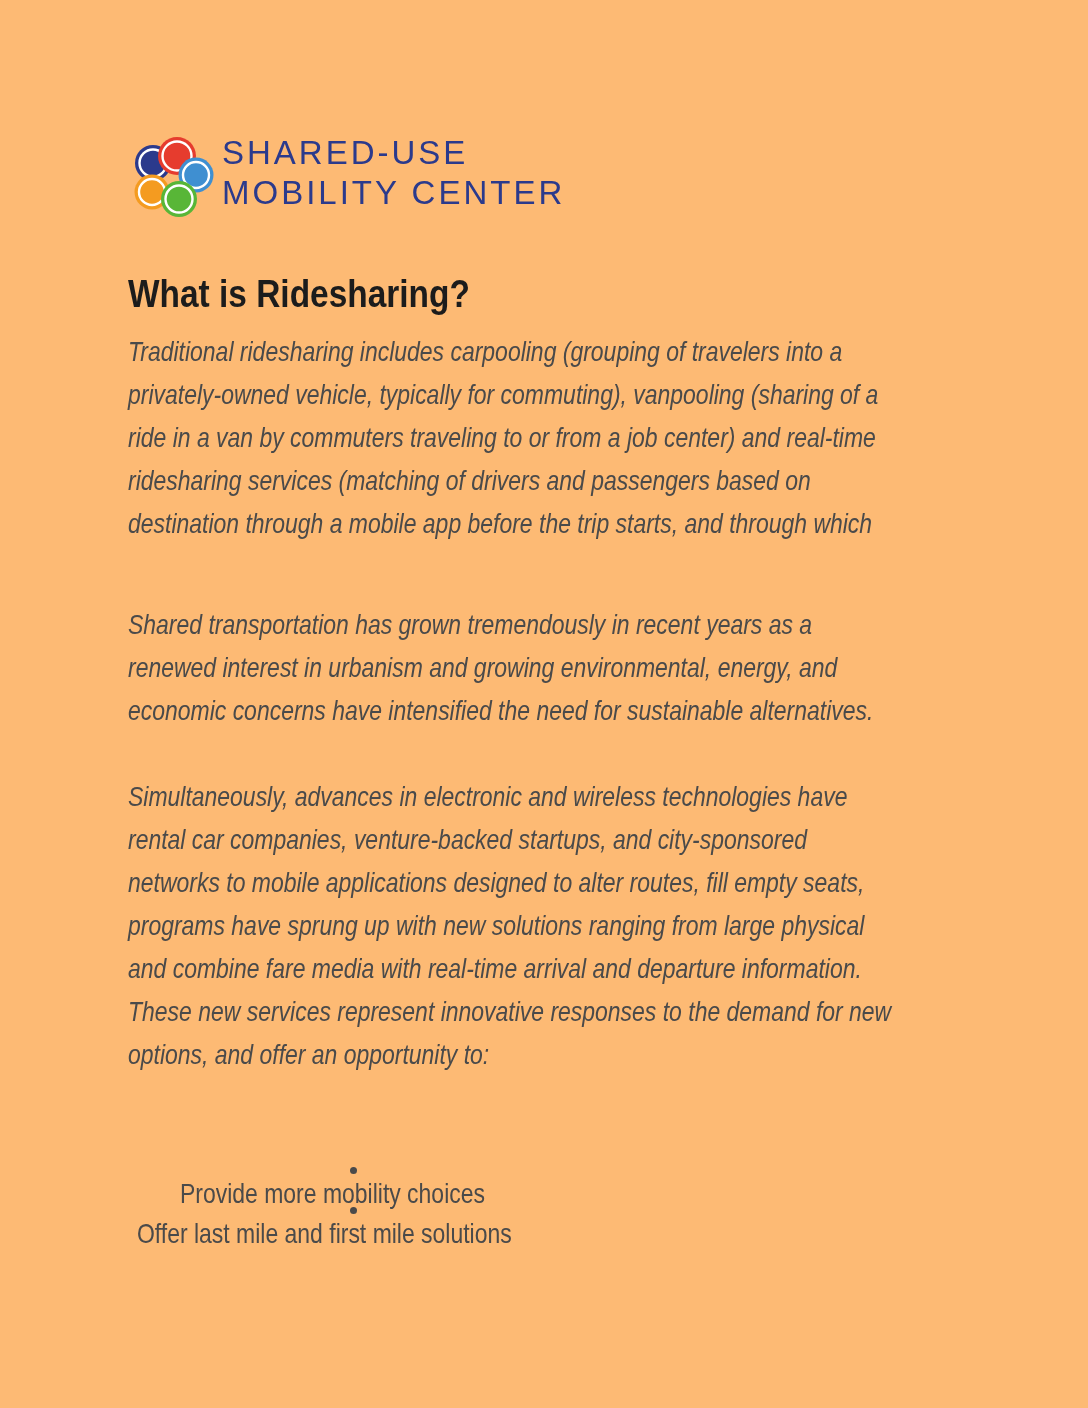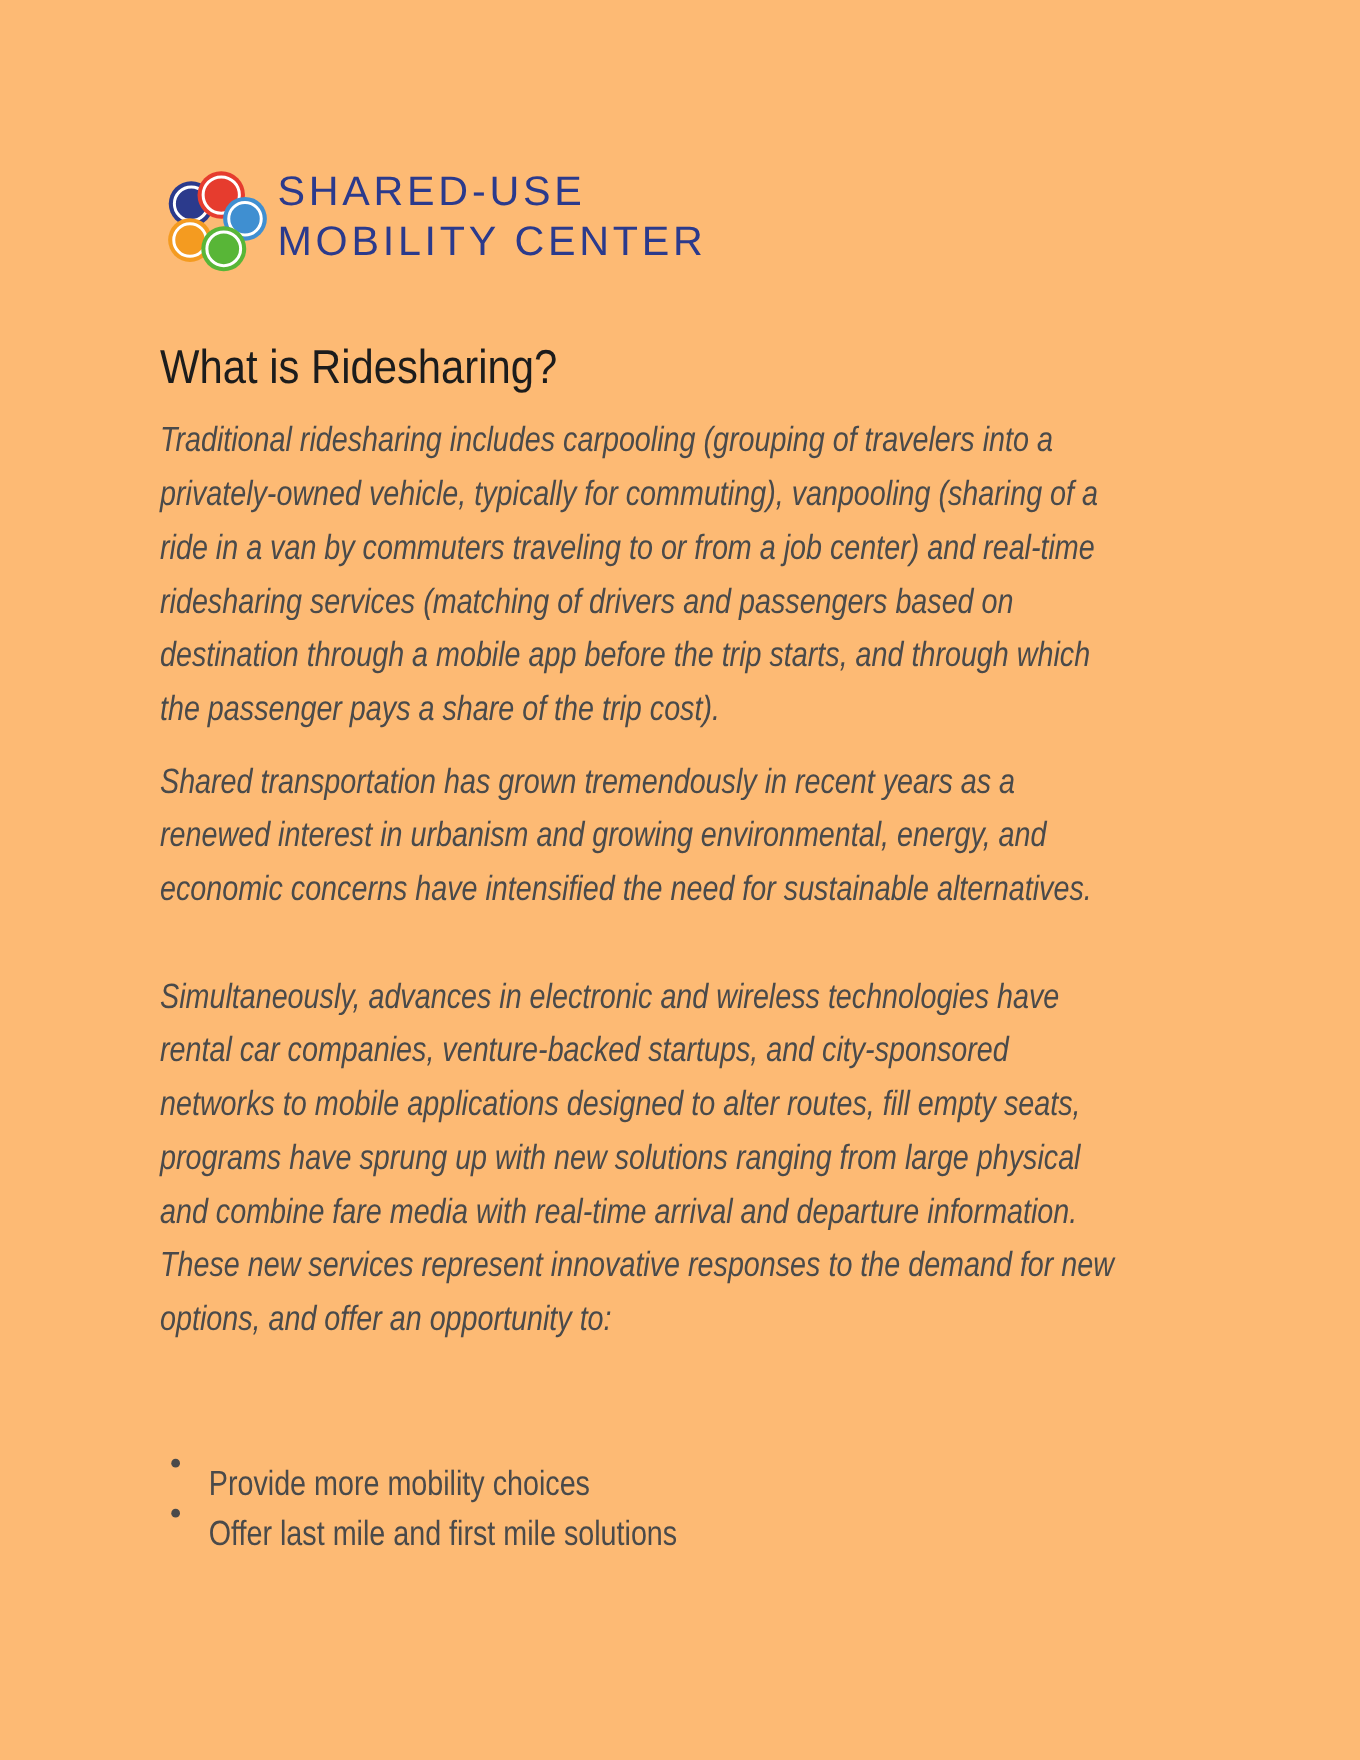--- a/index.html
+++ b/index.html
@@ -17,43 +17,44 @@
   .logo-mark { position: absolute; left: 0; top: 0; }
   .logo-text {
     position: absolute; left: 92px; top: 3px;
     font-size: 33px; line-height: 40px; letter-spacing: 3px;
     font-weight: 400; white-space: nowrap;
   }
 
   
   .heading {
     position: absolute; left: 128px; top: 271px; margin: 0;
-    font-size: 38px; line-height: 46px; font-weight: 400;
+    font-size: 38px; line-height: 46px; font-weight: 700;
     color: #1c1c1c; white-space: nowrap;
   }
   .heading .cond-h { display: inline-block; transform: scaleX(0.88); transform-origin: left center; }
 
   
   .para {
     position: absolute; left: 128px;
     font-size: 28px; line-height: 43px; color: #4a4a4a; white-space: nowrap;
   }
   .line { height: 43px; font-style: italic; }
   .cond { display: inline-block; transform: scaleX(0.82); transform-origin: left center; }
 
   
   .bullets {
     position: absolute; left: 128px; top: 1167px;
     margin: 0; padding: 0; list-style: none;
     font-size: 28px; color: #4a4a4a;
   }
   .bullets li {
-    display: flex; align-items: flex-start;
+    display: flex; align-items: center;
     height: 40px; line-height: 40px; white-space: nowrap;
     padding-left: 9px;
+    flex-direction: column;
   }
   .dot {
     width: 7px; height: 7px; border-radius: 50%;
     background: #4a4a4a; flex: 0 0 auto; margin-right: 23px;
   }
 </style>
 </head>
 <body>
 
 <div class="page">
@@ -85,21 +86,20 @@
   <h1 class="heading">
     <span class="cond-h">What is Ridesharing?</span>
   </h1>
 
   <div class="para" style="top:330px">
       <div class="line"><span class="cond">Traditional ridesharing includes carpooling (grouping of travelers into a</span></div>
       <div class="line"><span class="cond">privately-owned vehicle, typically for commuting), vanpooling (sharing of a</span></div>
       <div class="line"><span class="cond">ride in a van by commuters traveling to or from a job center) and real-time</span></div>
       <div class="line"><span class="cond">ridesharing services (matching of drivers and passengers based on</span></div>
       <div class="line"><span class="cond">destination through a mobile app before the trip starts, and through which</span></div>
-      <div class="line"><span class="cond">the passenger pays a share of the trip cost).</span></div>
     </div>
   <div class="para" style="top:603px">
       <div class="line"><span class="cond">Shared transportation has grown tremendously in recent years as a</span></div>
       <div class="line"><span class="cond">renewed interest in urbanism and growing environmental, energy, and</span></div>
       <div class="line"><span class="cond">economic concerns have intensified the need for sustainable alternatives.</span></div>
     </div>
   <div class="para" style="top:775px">
       <div class="line"><span class="cond">Simultaneously, advances in electronic and wireless technologies have</span></div>
       <div class="line"><span class="cond">rental car companies, venture-backed startups, and city-sponsored</span></div>
       <div class="line"><span class="cond">networks to mobile applications designed to alter routes, fill empty seats,</span></div>

